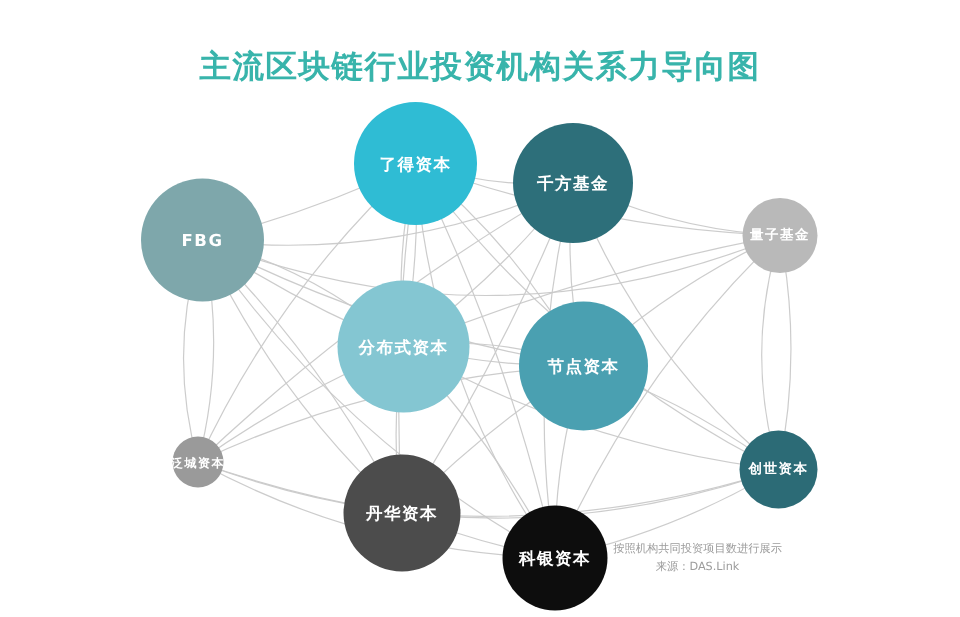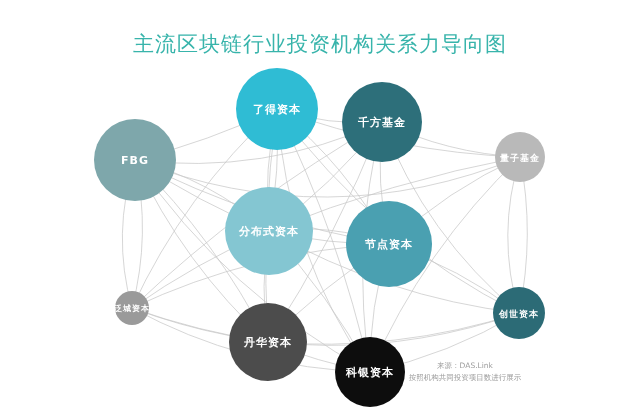--- a/index.html
+++ b/index.html
@@ -3,21 +3,21 @@
 <meta charset="utf-8">
 <style>
   html,body{margin:0;padding:0;}
   body{
     width:640px;height:411px;background:#ffffff;overflow:hidden;position:relative;
     font-family:"DejaVu Sans","Liberation Sans",sans-serif;
   }
   .page{position:absolute;inset:0;}
   .page-title{
     position:absolute;top:30px;left:0;width:640px;text-align:center;
-    font-size:21px;font-weight:normal;color:#38b4ab;letter-spacing:1px;
+    font-size:21px;font-weight:bold;color:#38b4ab;letter-spacing:1px;
   }
   .logo{position:absolute;top:8px;right:18px;width:125px;height:50px;}
   .logo-icon{position:absolute;left:0;top:2px;}
   .logo-text{
     position:absolute;left:52px;top:4px;font-size:30px;font-weight:bold;
     color:#2fb5ab;letter-spacing:2px;line-height:1;
   }
   .logo-subtitle{
     position:absolute;left:53px;top:36px;font-size:4.5px;color:#2fb5ab;
     white-space:nowrap;letter-spacing:0.3px;
@@ -127,17 +127,17 @@
       <g>
         <circle cx="519" cy="313" r="26" fill="#2c6b76"></circle>
         <text x="519" y="313.5" class="node-label" font-size="9" fill="#ffffff">创世资本</text>
       </g>
     </svg>
 
   <div class="page-title">主流区块链行业投资机构关系力导向图</div>
 
 
   <div class="source-note">
+    <div>按照机构共同投资项目数进行展示</div>
     <div>来源：DAS.Link</div>
-    <div>按照机构共同投资项目数进行展示</div>
   </div>
 
 </div>
 
 </body></html>

